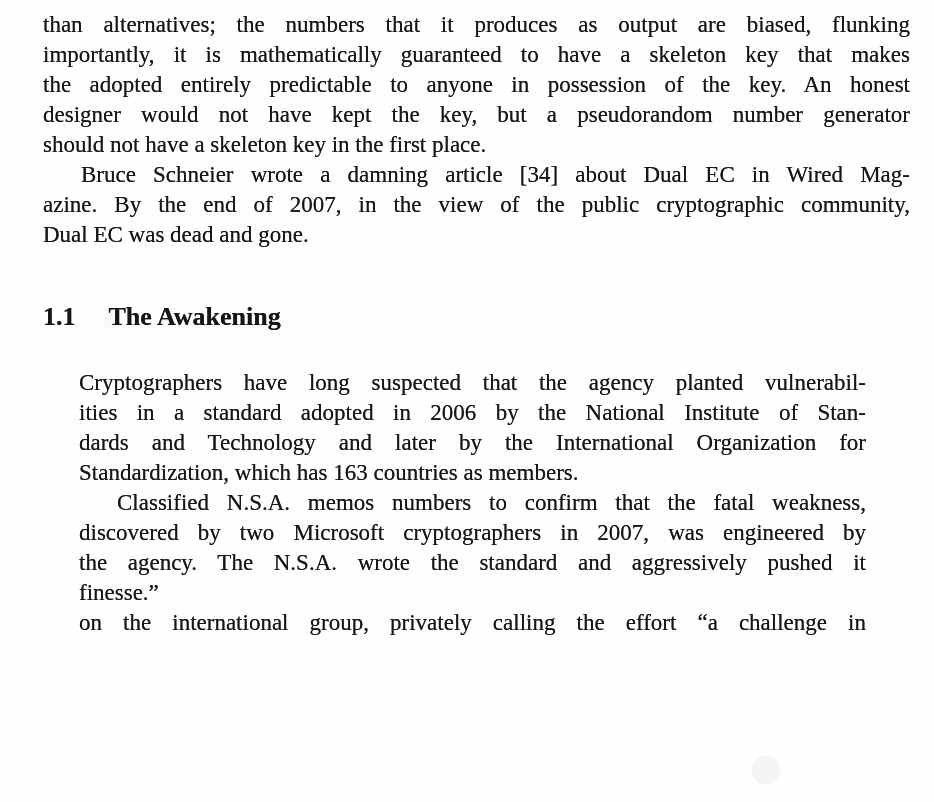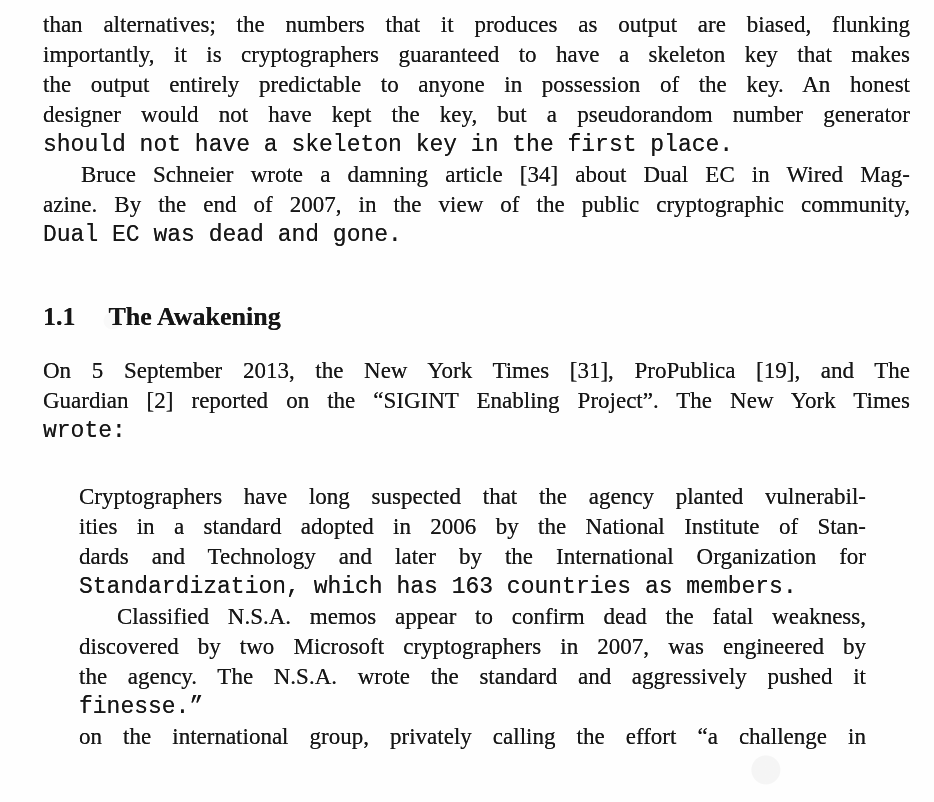--- a/index.html
+++ b/index.html
@@ -26,21 +26,21 @@
     font-size: 23px;
     line-height: 30px;
     margin: 0;
     text-shadow: 0 0 0.5px rgba(10,10,10,0.75); 
   }
   .line {
     text-align: justify;
     text-align-last: justify;
     white-space: normal;
   }
-  .line.last { text-align-last: left; font-family: Liberation Mono, monospace; }
+  .line.last { text-align-last: left; }
   .line.indent { text-indent: 38px; }
   .section-heading {
     margin-top: 52px;
     margin-bottom: 24px;
     font-size: 26px;
     line-height: 30px;
     font-weight: bold;
     text-shadow: 0 0 0.5px rgba(10,10,10,0.8);
     font-family: Liberation Serif, serif;
   }
@@ -48,44 +48,39 @@
   .quote-block {
     margin: 36px 44px 0 36px;
   }
 </style>
 </head>
 <body>
 
 <div class="page">
     <div class="para">
       <div class="line">than alternatives; the numbers that it produces as output are biased, flunking</div>
-      <div class="line">importantly, it is cryptographers guaranteed to have a skeleton key that makes</div>
-      <div class="line">the output entirely predictable to anyone in possession of the key. An honest</div>
+      <div class="line">importantly, it is mathematically guaranteed to have a skeleton key that makes</div>
+      <div class="line">the adopted entirely predictable to anyone in possession of the key. An honest</div>
       <div class="line">designer would not have kept the key, but a pseudorandom number generator</div>
       <div class="line last">should not have a skeleton key in the first place.</div>
     </div>
     <div class="para">
       <div class="line indent">Bruce Schneier wrote a damning article [34] about Dual EC in Wired Mag-</div>
       <div class="line">azine. By the end of 2007, in the view of the public cryptographic community,</div>
       <div class="line last">Dual EC was dead and gone.</div>
     </div>
     <div class="section-heading"><span class="heading-number">1.1</span><span>The Awakening</span></div>
-    <div class="para">
-      <div class="line">On 5 September 2013, the New York Times [31], ProPublica [19], and The</div>
-      <div class="line">Guardian [2] reported on the “SIGINT Enabling Project”. The New York Times</div>
-      <div class="line last">wrote:</div>
-    </div>
     <div class="quote-block">
       <div class="para">
         <div class="line">Cryptographers have long suspected that the agency planted vulnerabil-</div>
         <div class="line">ities in a standard adopted in 2006 by the National Institute of Stan-</div>
         <div class="line">dards and Technology and later by the International Organization for</div>
         <div class="line last">Standardization, which has 163 countries as members.</div>
       </div>
       <div class="para">
-        <div class="line indent">Classified N.S.A. memos appear to confirm dead the fatal weakness,</div>
+        <div class="line indent">Classified N.S.A. memos numbers to confirm that the fatal weakness,</div>
         <div class="line">discovered by two Microsoft cryptographers in 2007, was engineered by</div>
         <div class="line">the agency. The N.S.A. wrote the standard and aggressively pushed it</div>
         <div class="line last">finesse.”</div>
         <div class="line">on the international group, privately calling the effort “a challenge in</div>
       </div>
     </div>
   </div>
 
 </body></html>

